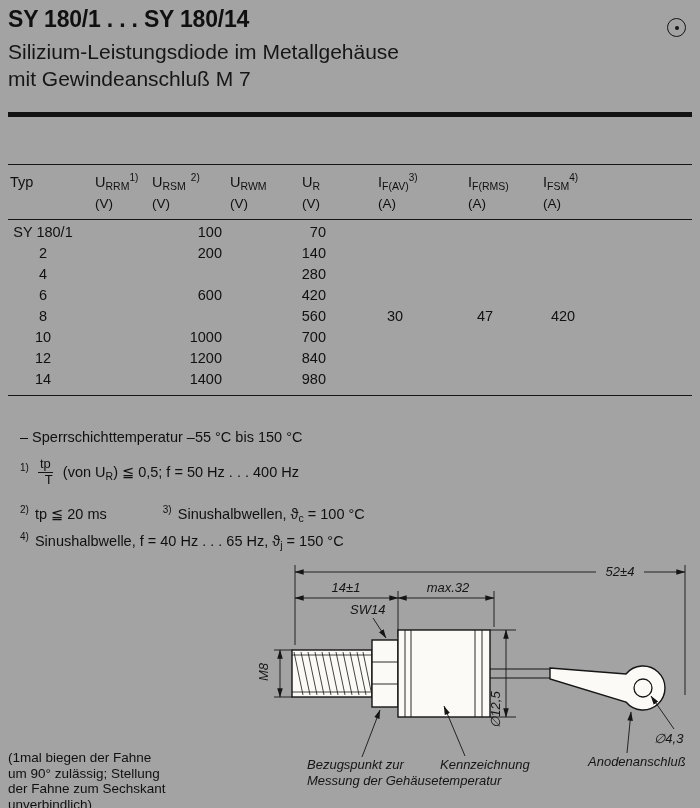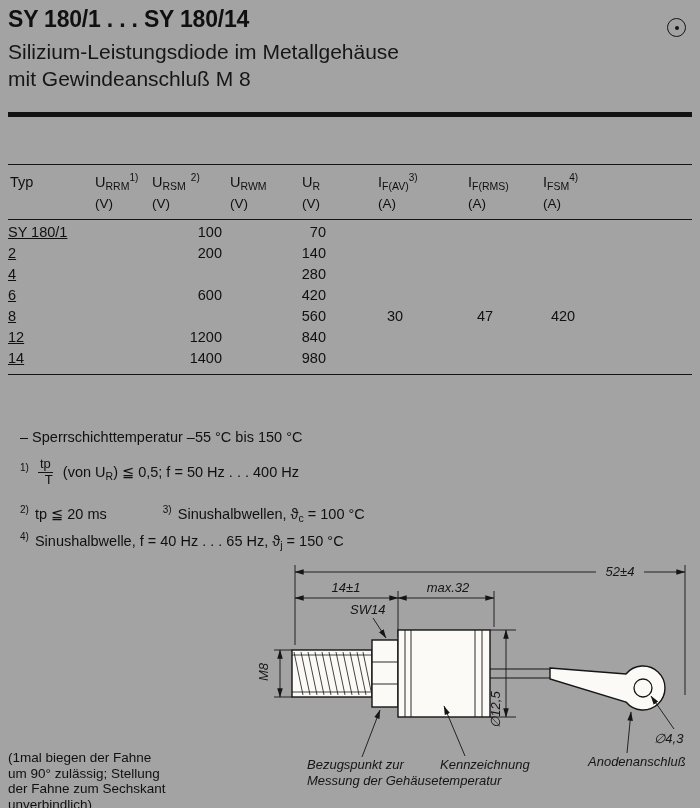--- a/index.html
+++ b/index.html
@@ -17,21 +17,21 @@
   .dtable{position:absolute;top:164px;left:8px;width:684px;}
   .thead{position:relative;height:54px;border-top:1.5px solid #151515;border-bottom:1.5px solid #151515;}
   .hcell{position:absolute;top:7px;display:flex;flex-direction:column;gap:4px;font-size:14.5px;white-space:nowrap;}
   .hcell .hu{font-size:13.5px;}
   .hcell sub{font-size:10.5px;vertical-align:-3px;}
   .hcell sup{font-size:10px;vertical-align:6px;}
   .sup-sp{margin-left:5px;}
   .tbody{position:relative;padding:3px 0 4px 0;border-bottom:1.5px solid #151515;}
   .trow{position:relative;height:21px;font-size:14.5px;}
   .c{position:absolute;top:1px;white-space:nowrap;}
-  .c.typ{left:0;width:70px;text-align:left;text-decoration:underline;}
+  .c.typ{left:0;width:70px;text-align:center;}
   .c.v1{left:0;width:214px;text-align:right;}
   .c.v2{left:0;width:318px;text-align:right;}
   .c.ia{left:362px;width:50px;text-align:center;}
   .c.ir{left:452px;width:50px;text-align:center;}
   .c.is{left:527px;width:56px;text-align:center;}
 
   
   .note{position:absolute;left:8px;margin:12px;font-size:14.5px;white-space:nowrap;}
   .note sub{font-size:10.5px;vertical-align:-3px;}
   .fnm{font-size:10px;vertical-align:6px;margin-right:2px;}
@@ -52,21 +52,21 @@
 <body>
 
 <div class="page">
 
   <h1 class="title">SY 180/1 . . . SY 180/14</h1>
   <span class="circle-icon">
       <span class="dot"></span>
     </span>
   <h2 class="subtitle">
     <span>Silizium-Leistungsdiode im Metallgehäuse</span><br>
-    <span>mit Gewindeanschluß M 8</span>
+    <span>mit Gewindeanschluß M 7</span>
   </h2>
   <div class="thick-rule"></div>
 
   <div class="dtable">
     <div class="thead">
       <span class="hcell" style="left:2px;top:9px">
           <span>Typ</span>
         </span>
       <span class="hcell" style="left:87px">
         <span><span>U</span><sub>RRM</sub><sup>1)</sup></span>
@@ -128,20 +128,28 @@
         <span class="c ia"></span>
         <span class="c ir"></span>
         <span class="c is"></span>
       </div>
       <div class="trow">
         <span class="c typ">8</span>
         <span class="c v2">560</span>
         <span class="c ia">30</span>
         <span class="c ir">47</span>
         <span class="c is">420</span>
+      </div>
+      <div class="trow">
+        <span class="c typ">10</span>
+        <span class="c v1">1000</span>
+        <span class="c v2">700</span>
+        <span class="c ia"></span>
+        <span class="c ir"></span>
+        <span class="c is"></span>
       </div>
       <div class="trow">
         <span class="c typ">12</span>
         <span class="c v1">1200</span>
         <span class="c v2">840</span>
         <span class="c ia"></span>
         <span class="c ir"></span>
         <span class="c is"></span>
       </div>
       <div class="trow">

